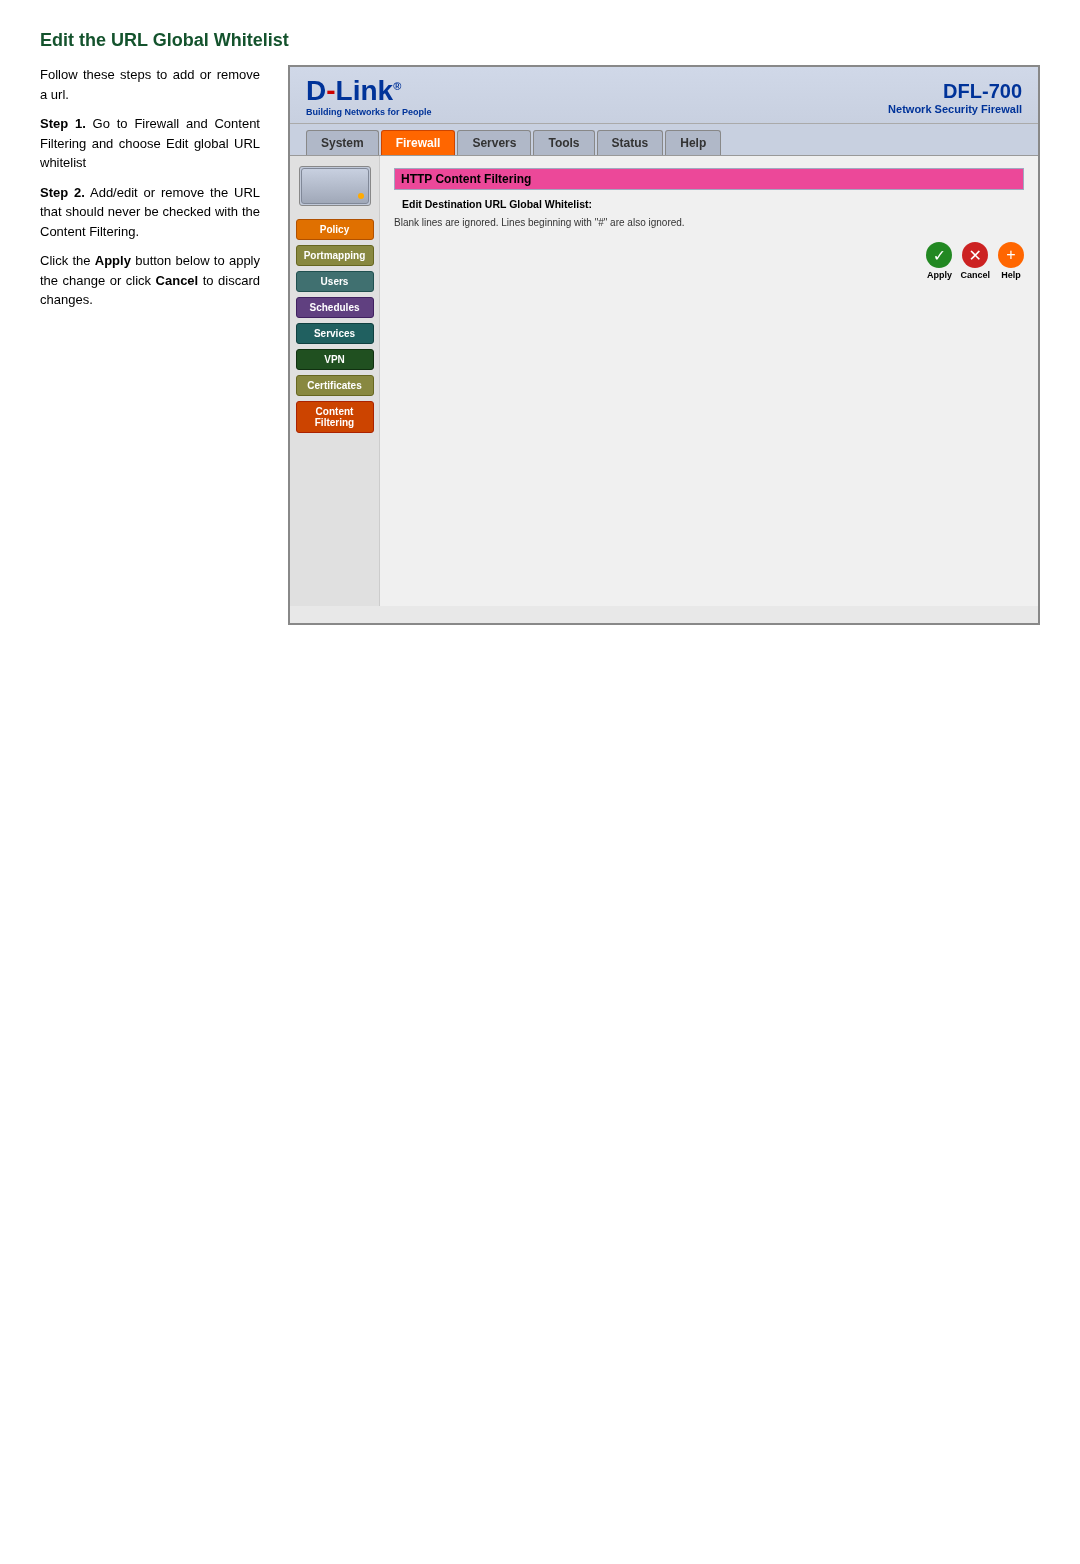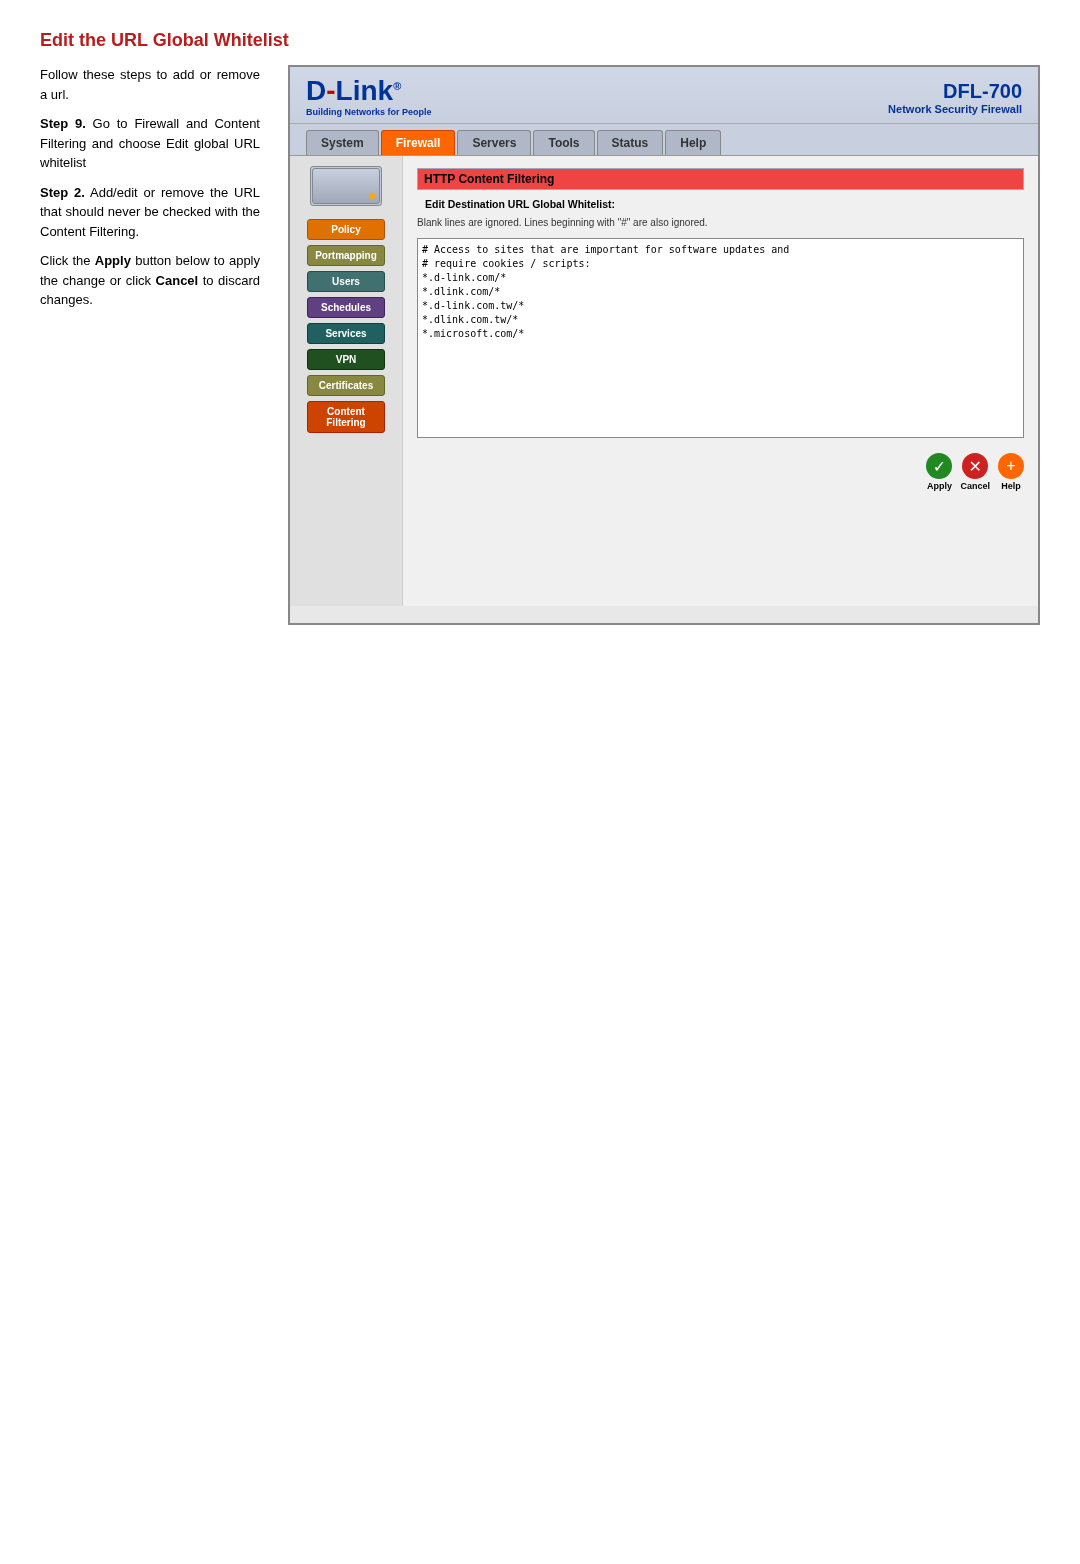--- a/index.html
+++ b/index.html
@@ -9,21 +9,21 @@
       font-size: 13px;
       padding: 30px 40px;
       width: 1080px;
       min-height: 1564px;
     }
 
     
     .page-title {
       font-size: 18px;
       font-weight: bold;
-      color: #b91c1c;
+      color: #14532d;
       margin-bottom: 14px;
       font-family: Arial, sans-serif;
     }
 
     .main-layout {
       display: flex;
       gap: 28px;
       align-items: flex-start;
     }
 
@@ -136,21 +136,21 @@
 
     
     .content-area {
       display: flex;
       background: #f0f0f0;
       min-height: 450px;
     }
 
     
     .sidebar-nav {
-      width: 113px;
+      width: 90px;
       background: #e0e0e0;
       padding: 10px 6px;
       display: flex;
       flex-direction: column;
       gap: 5px;
       align-items: center;
       border-right: 1px solid #ccc;
     }
 
     .sidebar-device-img {
@@ -188,21 +188,21 @@
     
     .main-content {
       flex: 1;
       padding: 12px 14px;
     }
 
     .section-title {
       font-size: 12px;
       font-weight: bold;
       color: #000;
-      background: #ef4444;
+      background: #ec4899;
       padding: 3px 6px;
       margin-bottom: 8px;
       border: 1px solid #a0a8c0;
     }
 
     .content-description {
       font-size: 10.5px;
       color: #000;
       margin-bottom: 6px;
       font-weight: bold;
@@ -297,21 +297,21 @@
 <body>
 
 <h1 class="page-title">Edit the URL Global Whitelist</h1>
 
 <div class="main-layout">
 
   <div class="instructions">
     <p>Follow these steps to add or remove a url.</p>
 
     <p>
-      <span class="step-bold">Step  9.</span>
+      <span class="step-bold">Step  1.</span>
       <span>Go to Firewall and Content Filtering and choose Edit  global  URL whitelist</span>
     </p>
 
     <p>
       <span class="step-bold">Step 2.</span>
       <span>Add/edit or remove the URL that should  never  be checked  with  the Content Filtering.</span>
     </p>
 
     <p>
       <span>Click  the </span><strong>Apply</strong><span> button below to apply the  change  or click </span><strong>Cancel</strong><span>  to   discard changes.</span>
@@ -358,33 +358,20 @@
         <div class="sidebar-btn dark-green">VPN</div>
         <div class="sidebar-btn olive">Certificates</div>
         <div class="sidebar-btn orange-red">Content Filtering</div>
       </div>
 
       <div class="main-content">
         <div class="section-title">HTTP Content Filtering</div>
         <div class="content-description">Edit Destination URL Global Whitelist:</div>
         <div class="content-note2">Blank lines are ignored. Lines beginning with "#" are also ignored.</div>
 
-        <textarea class="whitelist-textarea" placeholder="# Access to sites that are important for software updates and
-# require cookies / scripts:
-*.d-link.com/*
-*.dlink.com/*
-*.d-link.com.tw/*
-*.dlink.com.tw/*
-*.microsoft.com/*" style=""># Access to sites that are important for software updates and
-# require cookies / scripts:
-*.d-link.com/*
-*.dlink.com/*
-*.d-link.com.tw/*
-*.dlink.com.tw/*
-*.microsoft.com/*</textarea>
 
         
         <div class="action-bar">
           <div class="action-item">
             <div class="action-icon green">
               <span>✓</span>
             </div>
             <span class="action-label">Apply</span>
           </div>
           <div class="action-item">

